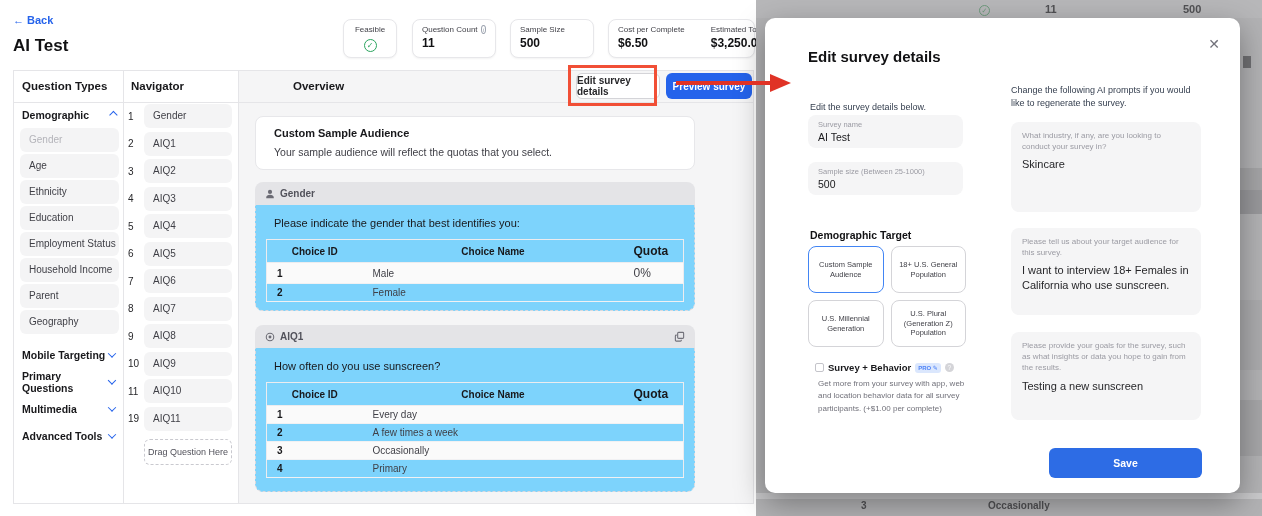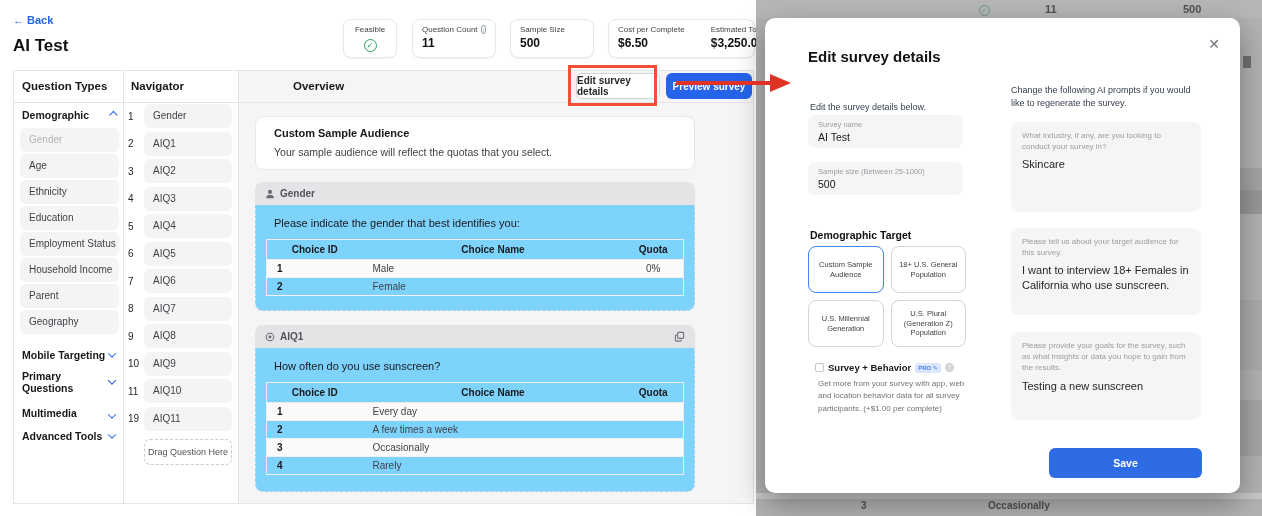--- a/index.html
+++ b/index.html
@@ -68,21 +68,21 @@
                   display:flex; align-items:center; padding:0 10px; gap:5px; }
   .qcard-title { font-size:10px; font-weight:700; color:#52525b; }
   .qcard-copy { margin-left:auto; cursor:pointer; display:flex; }
   .qcard-body { position:absolute; left:255px; width:440px; background:#7dd3fc; border:1px dashed #d9d9de; border-top:none;
                 border-radius:0 0 8px 8px; padding:12px 10px 10px 10px; }
   .q-text { font-size:11px; font-weight:500; color:#18181b; padding-left:8px; margin-bottom:10px; }
   .qtable { width:100%; border-collapse:collapse; border:1px solid #ececef; }
   .qtable th { font-size:10px; font-weight:700; color:#18181b; text-align:center; padding:4px 10px; border-bottom:1px solid #ececef; }
   .qtable td { font-size:10px; color:#3f3f46; padding:3px 10px; border-bottom:1px solid #f1f1f3; }
   .qtable td.cid { font-weight:700; color:#18181b; width:96px; }
-  .qtable th.quota, .qtable td.quota { text-align:center; width:60px; font-size:10px; }
+  .qtable th.quota, .qtable td.quota { text-align:left; width:60px; font-size:12px; }
   .qtable tr.odd td { background:#fafafa; }
 
   
   .backdrop { position:absolute; left:756px; top:0; width:506px; height:516px; background:#b2b2b4; }
   .bd-top { position:absolute; left:756px; top:0; width:506px; height:18px; background:#b7b7b9; }
   .bd-text { position:absolute; font-weight:700; color:#515154; }
   .bd-check { position:absolute; left:979px; top:5px; width:11px; height:11px; border:1.5px solid #6d9a7c; border-radius:50%;
               color:#6d9a7c; font-size:7px; display:flex; align-items:center; justify-content:center; }
   .bd-bottomband { position:absolute; left:756px; top:493px; width:506px; height:6px; background:#c8c8ca; }
   .bd-bar { position:absolute; }
@@ -184,21 +184,21 @@
       <div class="sb-pill">Geography</div>
     </div>
     <div class="sb-section" style="margin-top:6px;">
       <span>Mobile Targeting</span>
       <span class="chev chev-down"></span>
     </div>
     <div class="sb-section" style="margin-top:6px;">
       <span>Primary Questions</span>
       <span class="chev chev-down"></span>
     </div>
-    <div class="sb-section" style="margin-top:6px;align-items:flex-end;">
+    <div class="sb-section" style="margin-top:6px;">
       <span>Multimedia</span>
       <span class="chev chev-down"></span>
     </div>
     <div class="sb-section" style="margin-top:6px;">
       <span>Advanced Tools</span>
       <span class="chev chev-down"></span>
     </div>
   </div>
 
   <div class="navigator">
@@ -326,21 +326,21 @@
         <td>A few times a week</td>
         <td class="quota"></td>
       </tr>
       <tr class="odd">
         <td class="cid">3</td>
         <td>Occasionally</td>
         <td class="quota"></td>
       </tr>
       <tr>
         <td class="cid">4</td>
-        <td>Rarely</td>
+        <td>Primary</td>
         <td class="quota"></td>
       </tr>
     </tbody>
       </table>
   </div>
 
   <div class="backdrop"></div>
   <div class="bd-top"></div>
   <div class="bd-check">✓</div>
   <div class="bd-text" style="left:1045px; top:3px; font-size:11px;">11</div>

